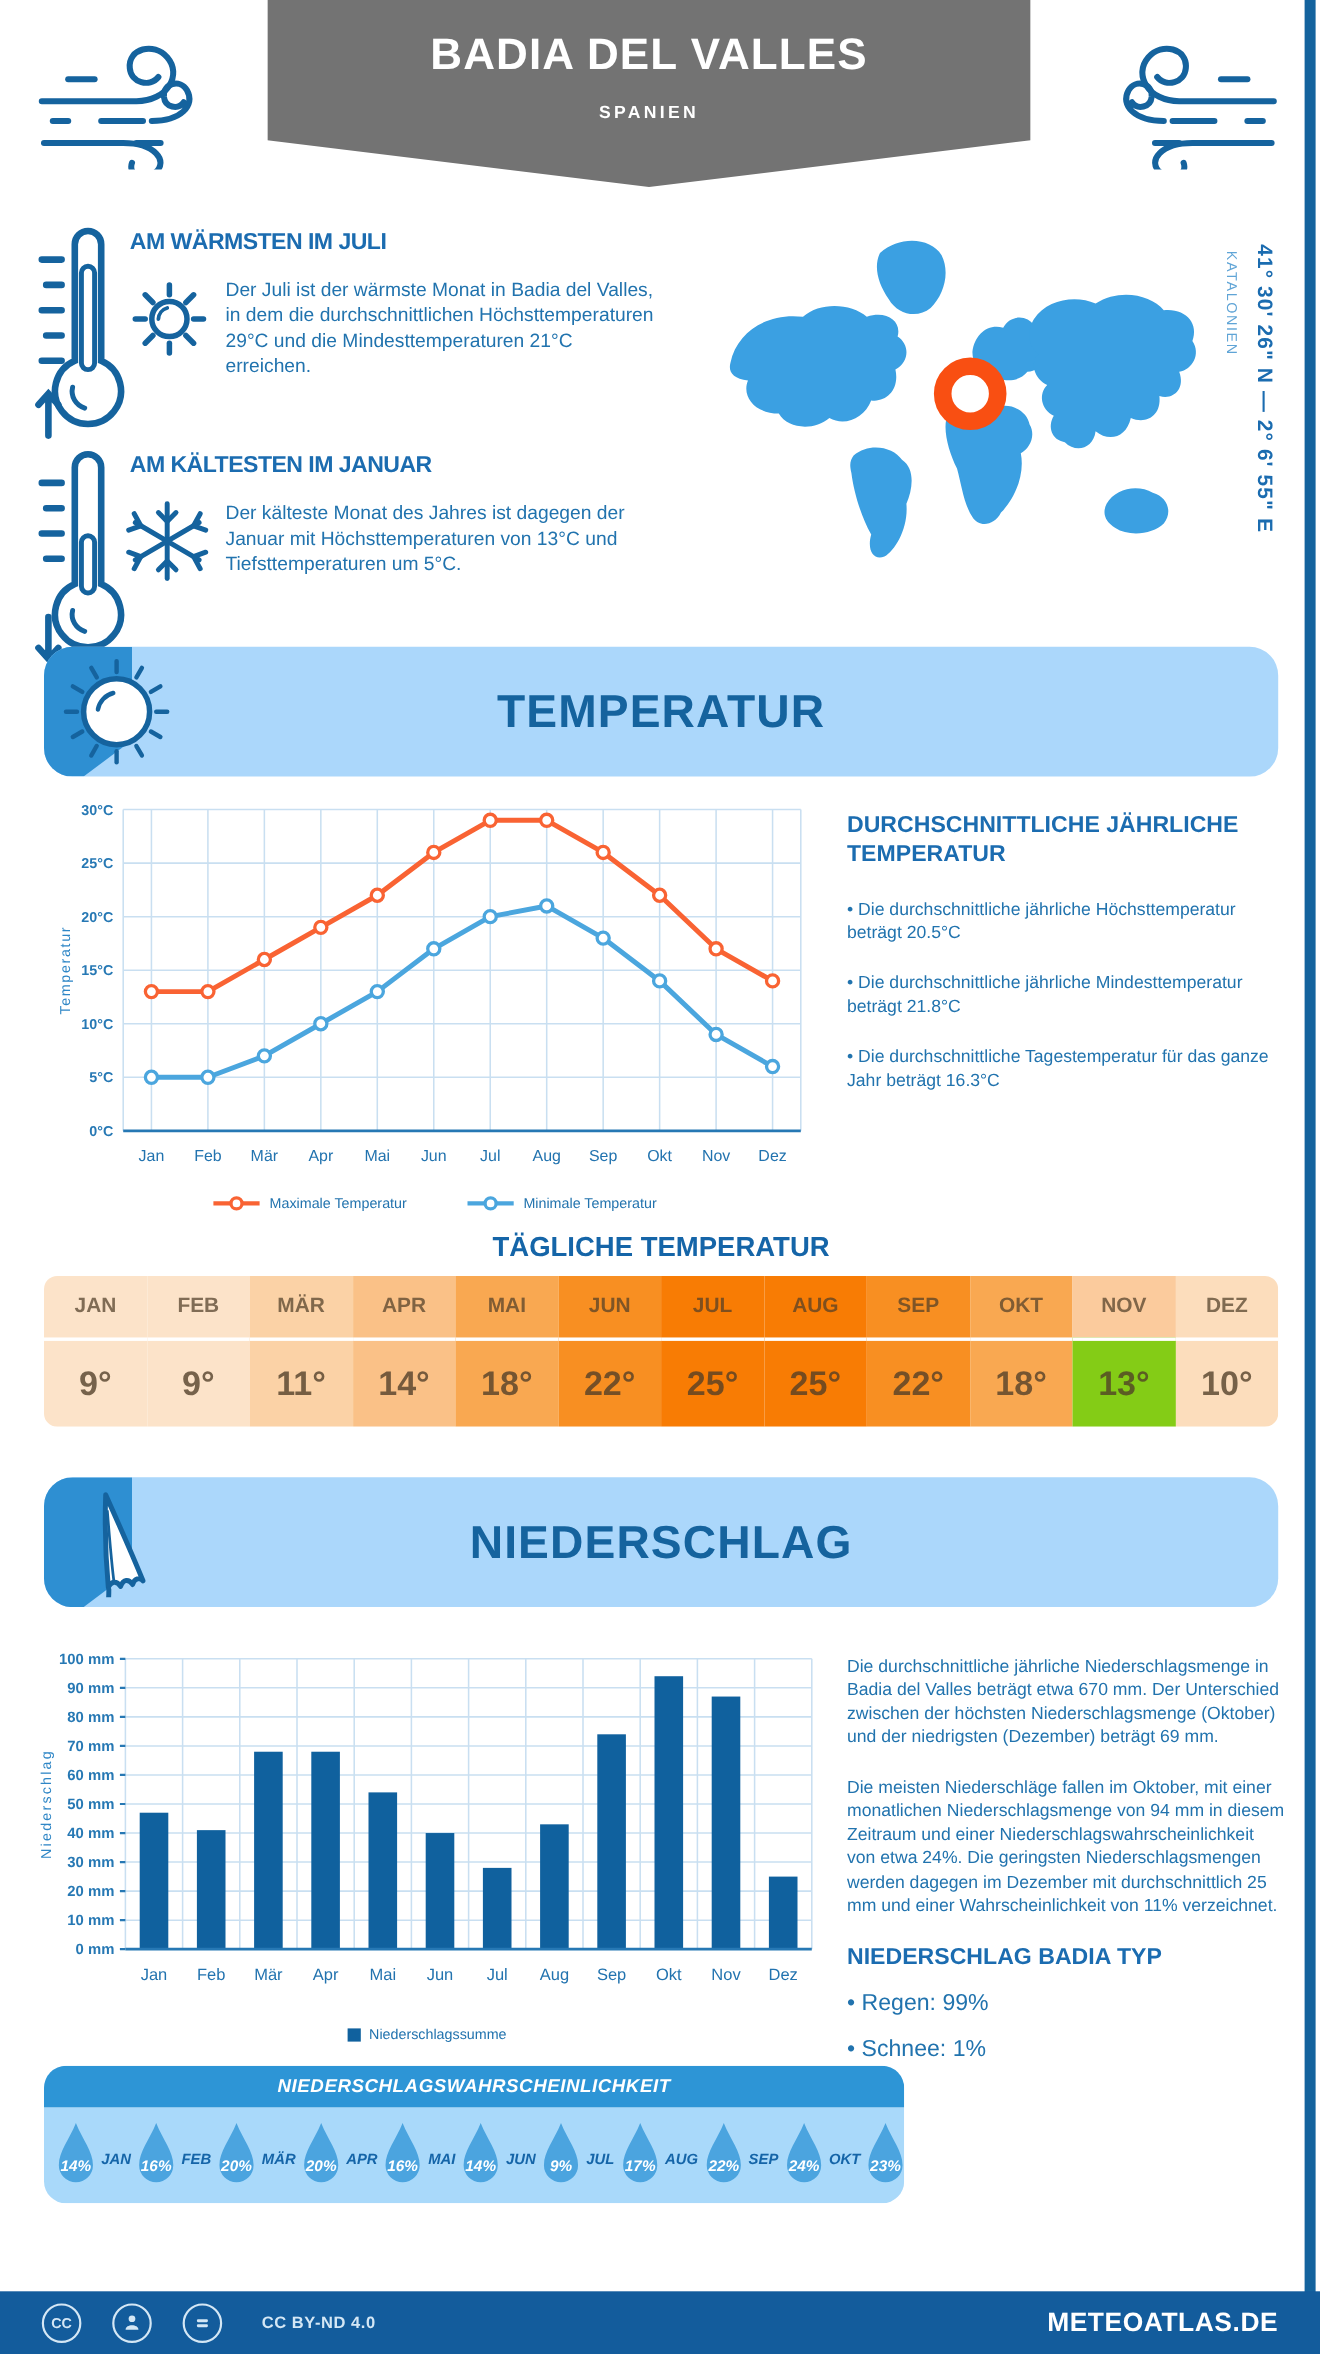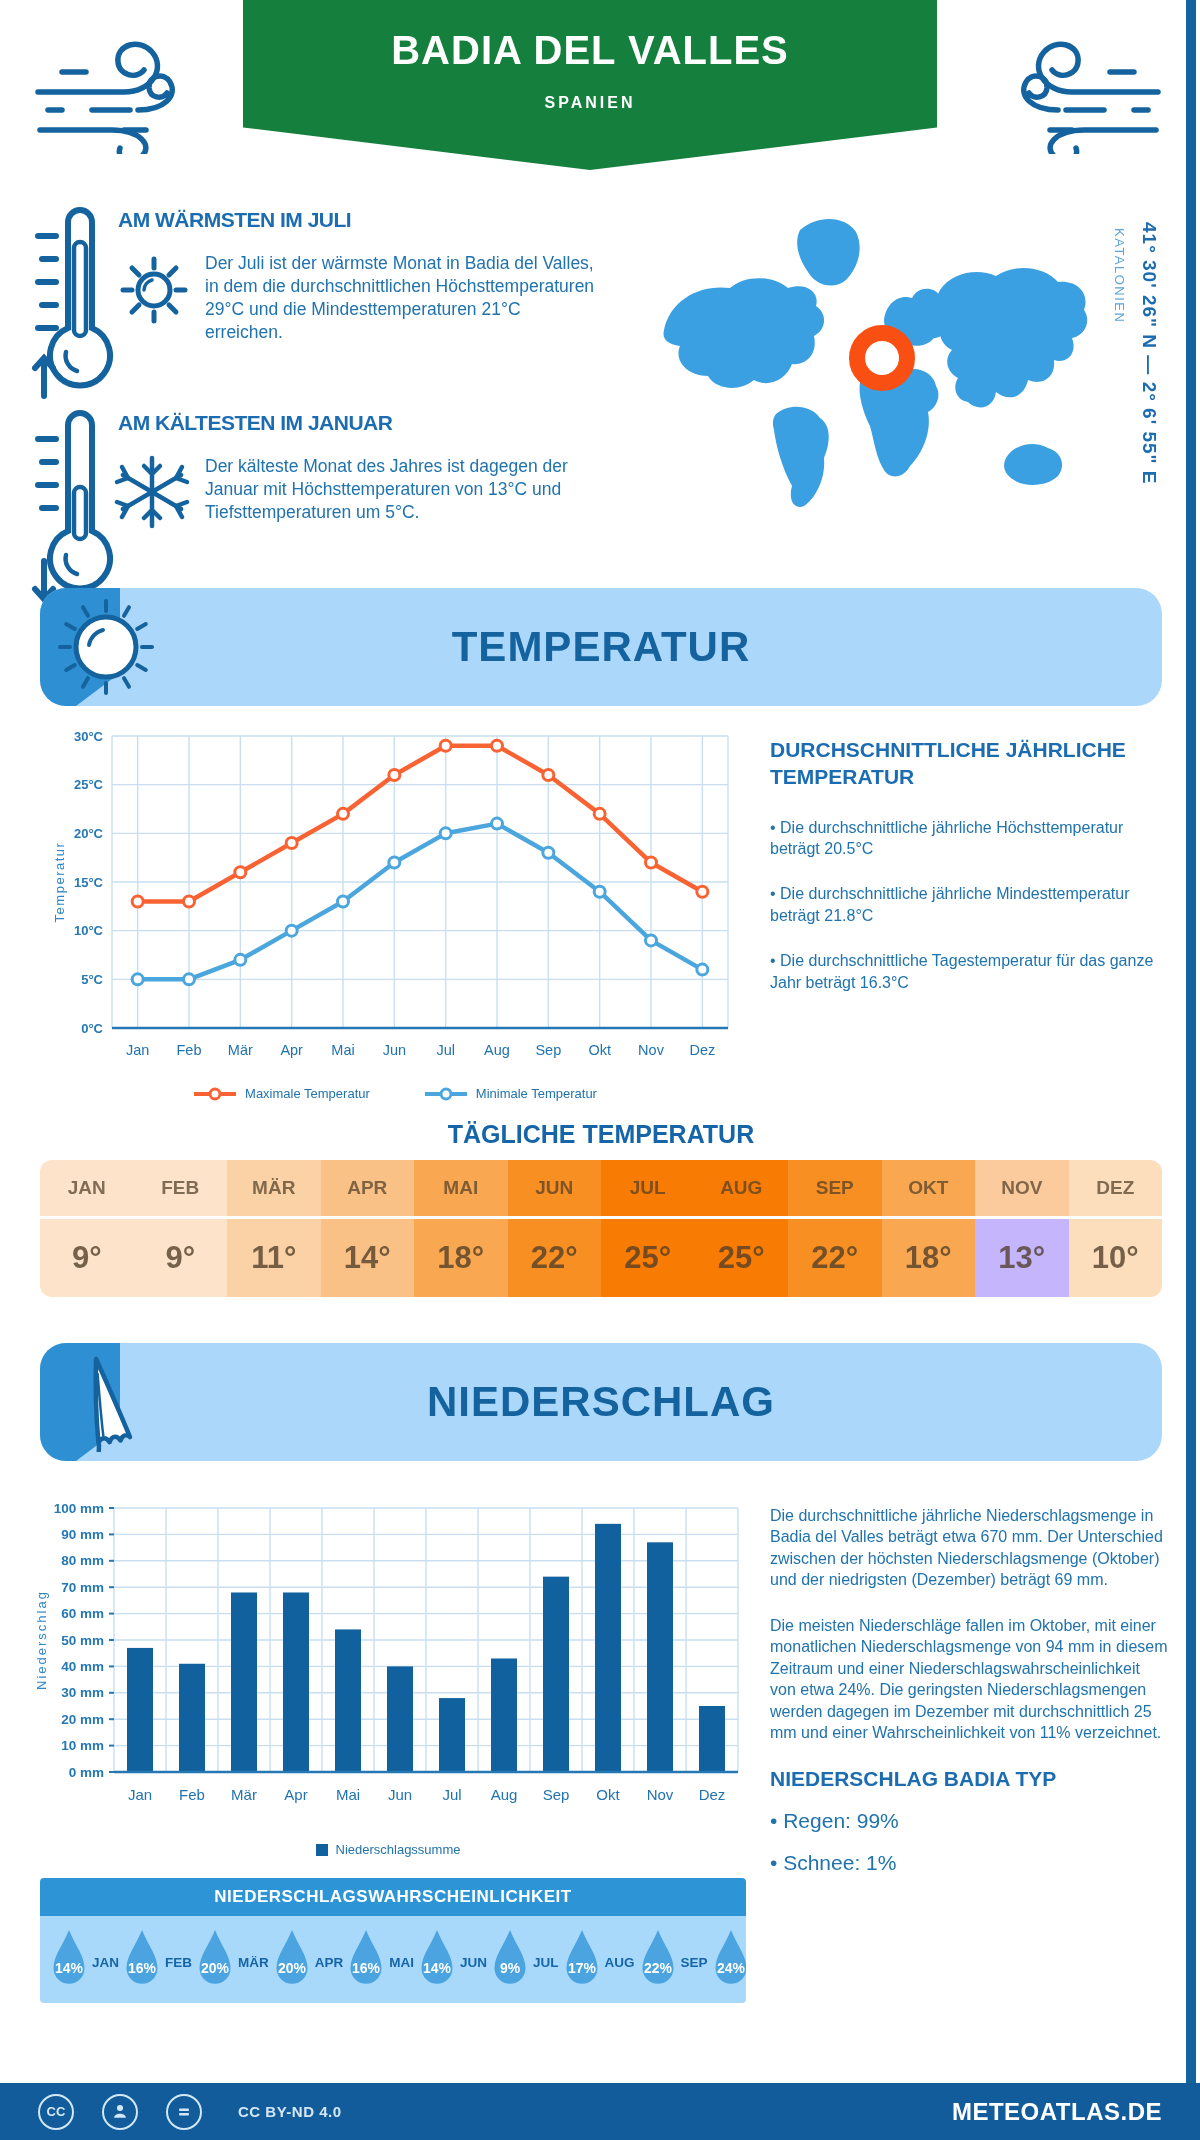--- a/index.html
+++ b/index.html
@@ -4,21 +4,21 @@
 <style>
   html,body{margin:0;padding:0;background:#fff;}
   .page{position:relative;width:1200px;height:2140px;background:#fff;overflow:hidden;
         font-family:"Liberation Sans",sans-serif;}
   .abs{position:absolute;}
 
   
   .right-strip{left:1186px;top:0;width:10px;height:2140px;background:#14639E;}
 
   
-  .header-banner{left:243px;top:0;width:694px;height:170px;background:#15803d;color:#fff;
+  .header-banner{left:243px;top:0;width:694px;height:170px;background:#737373;color:#fff;
     clip-path:polygon(0 0,100% 0,100% 75%,50% 100%,0 75%);text-align:center;}
   .header-title{padding-top:28px;font-size:40px;font-weight:bold;letter-spacing:1px;}
   .header-subtitle{margin-top:21px;font-size:16px;font-weight:bold;letter-spacing:3px;}
 
   .wind-left{left:28px;top:14px;}
   .wind-right{left:1000px;top:14px;transform:scaleX(-1);}
 
   
   .hl-heading{font-size:21px;font-weight:bold;color:#1B6CB0;letter-spacing:-0.5px;}
   .hl-text{font-size:17.5px;line-height:1.32;color:#2173AE;}
@@ -65,21 +65,21 @@
   .daily-title{left:40px;top:1120px;width:1122px;text-align:center;font-size:25px;
     font-weight:bold;color:#1565A8;}
   .daily-table{left:40px;top:1160px;width:1122px;border-radius:12px;overflow:hidden;}
   .daily-row{display:grid;grid-template-columns:repeat(12,1fr);}
   .daily-cell-m{height:56px;display:flex;align-items:center;justify-content:center;
     font-size:19px;font-weight:bold;color:rgba(80,62,40,0.72);}
   .daily-cell-v{height:78px;display:flex;align-items:center;justify-content:center;
     font-size:31px;font-weight:bold;color:rgba(80,62,40,0.78);border-top:3px solid #fff;}
 
   
-  .prob-panel{left:40px;top:1878px;width:706px;border-radius:4px;overflow:hidden;}
+  .prob-panel{left:40px;top:1878px;width:782px;border-radius:20px;overflow:hidden;font-style:italic;}
   .prob-header{height:38px;background:#2D95D6;color:#fff;display:flex;align-items:center;
     justify-content:center;font-size:17px;font-weight:bold;letter-spacing:0.5px;}
   .prob-body{background:#A9D9FA;display:grid;grid-template-columns:repeat(12,1fr);
     padding:13px 6px 14px 6px;}
   .drop-col{display:flex;flex-direction:row;align-items:center;}
   .drop-month{margin-top:6px;font-size:13.5px;font-weight:bold;color:#1565A8;}
 
   
   .footer{left:0;top:2083px;width:1200px;height:57px;background:#135C9C;display:flex;
     align-items:center;justify-content:space-between;padding:0 38px;box-sizing:border-box;}
@@ -345,21 +345,21 @@
         <div class="daily-cell-v" style="background: rgb(252, 227, 201);">9°</div>
         <div class="daily-cell-v" style="background: rgb(252, 227, 201);">9°</div>
         <div class="daily-cell-v" style="background: rgb(251, 210, 166);">11°</div>
         <div class="daily-cell-v" style="background: rgb(250, 193, 135);">14°</div>
         <div class="daily-cell-v" style="background: rgb(249, 168, 81);">18°</div>
         <div class="daily-cell-v" style="background: rgb(248, 143, 34);">22°</div>
         <div class="daily-cell-v" style="background: rgb(248, 124, 4);">25°</div>
         <div class="daily-cell-v" style="background: rgb(248, 124, 4);">25°</div>
         <div class="daily-cell-v" style="background: rgb(248, 143, 34);">22°</div>
         <div class="daily-cell-v" style="background: rgb(249, 168, 81);">18°</div>
-        <div class="daily-cell-v" style="background: #c4b5fd;">13°</div>
+        <div class="daily-cell-v" style="background: #84cc16;">13°</div>
         <div class="daily-cell-v" style="background: rgb(252, 221, 188);">10°</div>
       </div>
   </div>
 
   <div class="abs section-banner banner-precip">
     <div class="banner-wedge"></div>
     <svg class="banner-icon" width="100" height="100" viewBox="0 0 100 100">
       <g transform="rotate(-14 50 55)">
         <path d="M52 6 C44 34 38 62 34 88 C38 83 43 84 45 90 C49 84 54 85 56 91 C59 86 64 86 66 90 C62 62 57 34 52 6 Z" fill="#fff" stroke="#15639E" stroke-width="4.5" stroke-linejoin="round"></path>
         <path d="M50 20 C46 44 42 68 40 86" fill="none" stroke="#15639E" stroke-width="2.5"></path>

